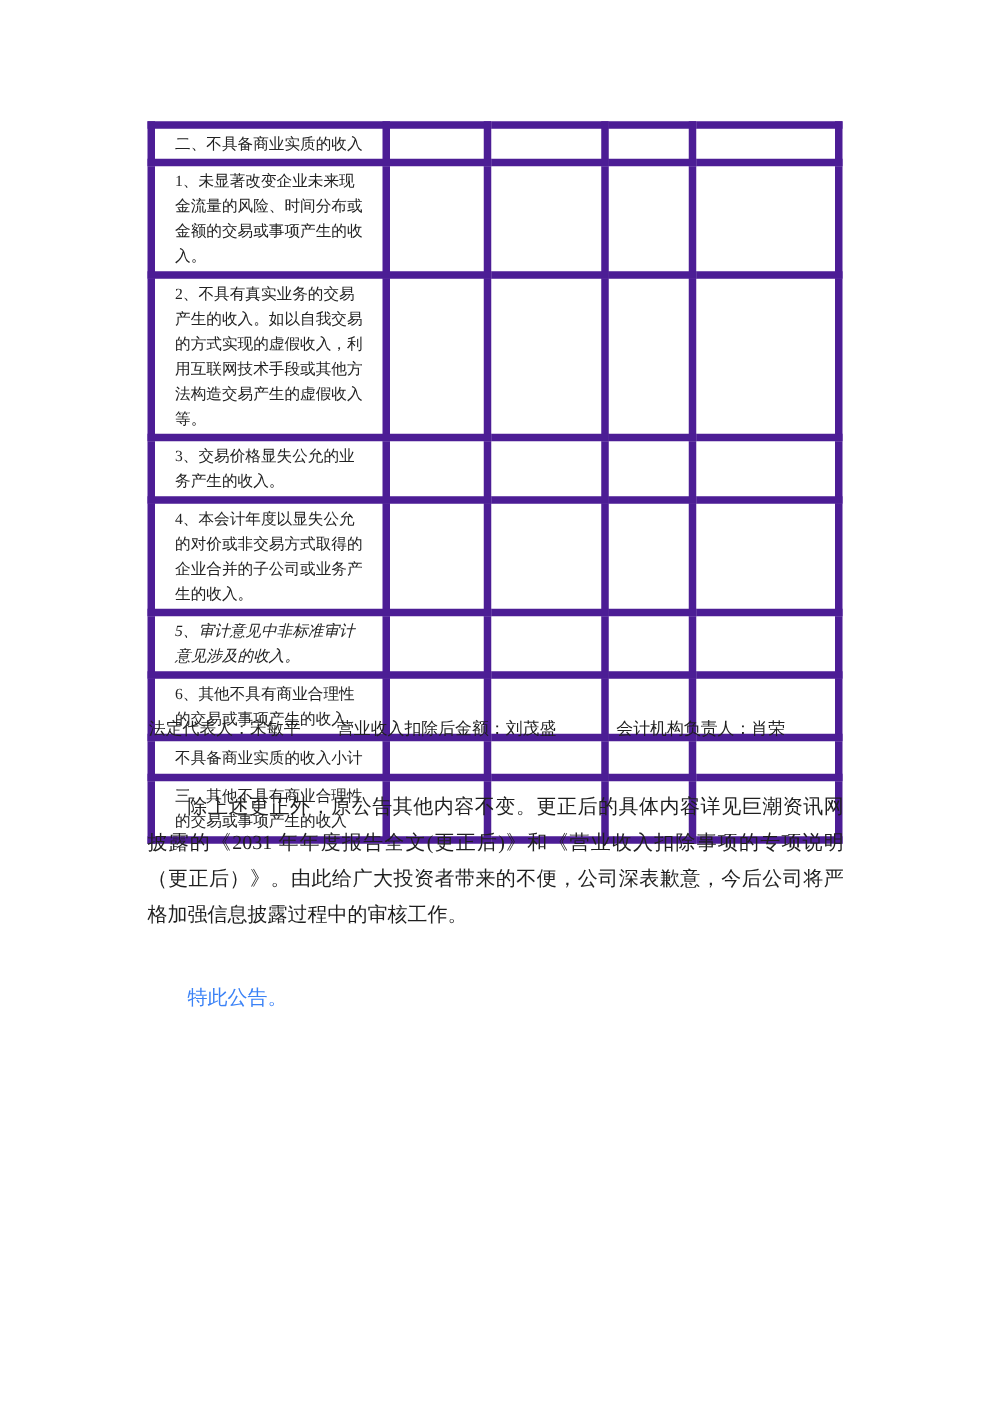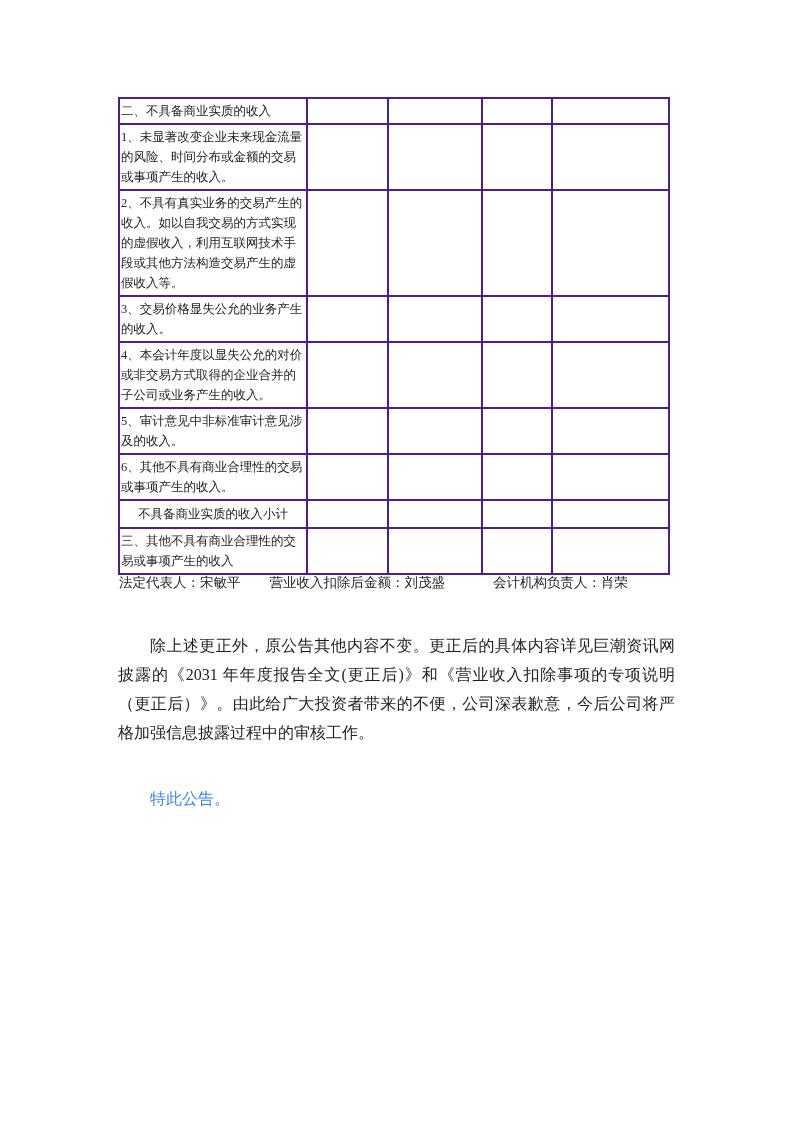--- a/index.html
+++ b/index.html
@@ -26,37 +26,37 @@
     left: 118px;
     top: 97px;
     width: 550px;
     border-collapse: collapse;
     table-layout: fixed;
     font-size: 12.5px;
     line-height: 20px;
     color: #222222;
   }
   .ded-table td {
-    border: 2px solid #4c1d95;
-    padding: 2px 1px;
+    border: 6px solid #4c1d95;
+    padding: 2px 16px;
     vertical-align: middle;
     overflow: hidden;
     word-break: break-all;
   }
   .ded-table td.c-label { text-align: left; }
   .ded-table td.c-label.subtotal,
   .ded-table td.c-label.total { text-align: center; }
   .ded-table td.c-val { text-align: right; }
   
   .ded-table tr:nth-child(1)  td { height: 20px; }
   .ded-table tr:nth-child(2)  td { height: 58px; }
   .ded-table tr:nth-child(3)  td { height: 79px; }
   .ded-table tr:nth-child(4)  td { height: 36px; }
   .ded-table tr:nth-child(5)  td { height: 57px; }
-  .ded-table tr:nth-child(6)  td { height: 39px; }
+  .ded-table tr:nth-child(6)  td { height: 39px; font-style: italic; }
   .ded-table tr:nth-child(7)  td { height: 36px; }
   .ded-table tr:nth-child(8)  td { height: 22px; }
   .ded-table tr:nth-child(9)  td { height: 38px; }
   .ded-table tr:nth-child(10) td { height: 24px; }
   
   .sig-line {
     position: absolute;
     left: 119px;
     top: 574px;
     width: 560px;

